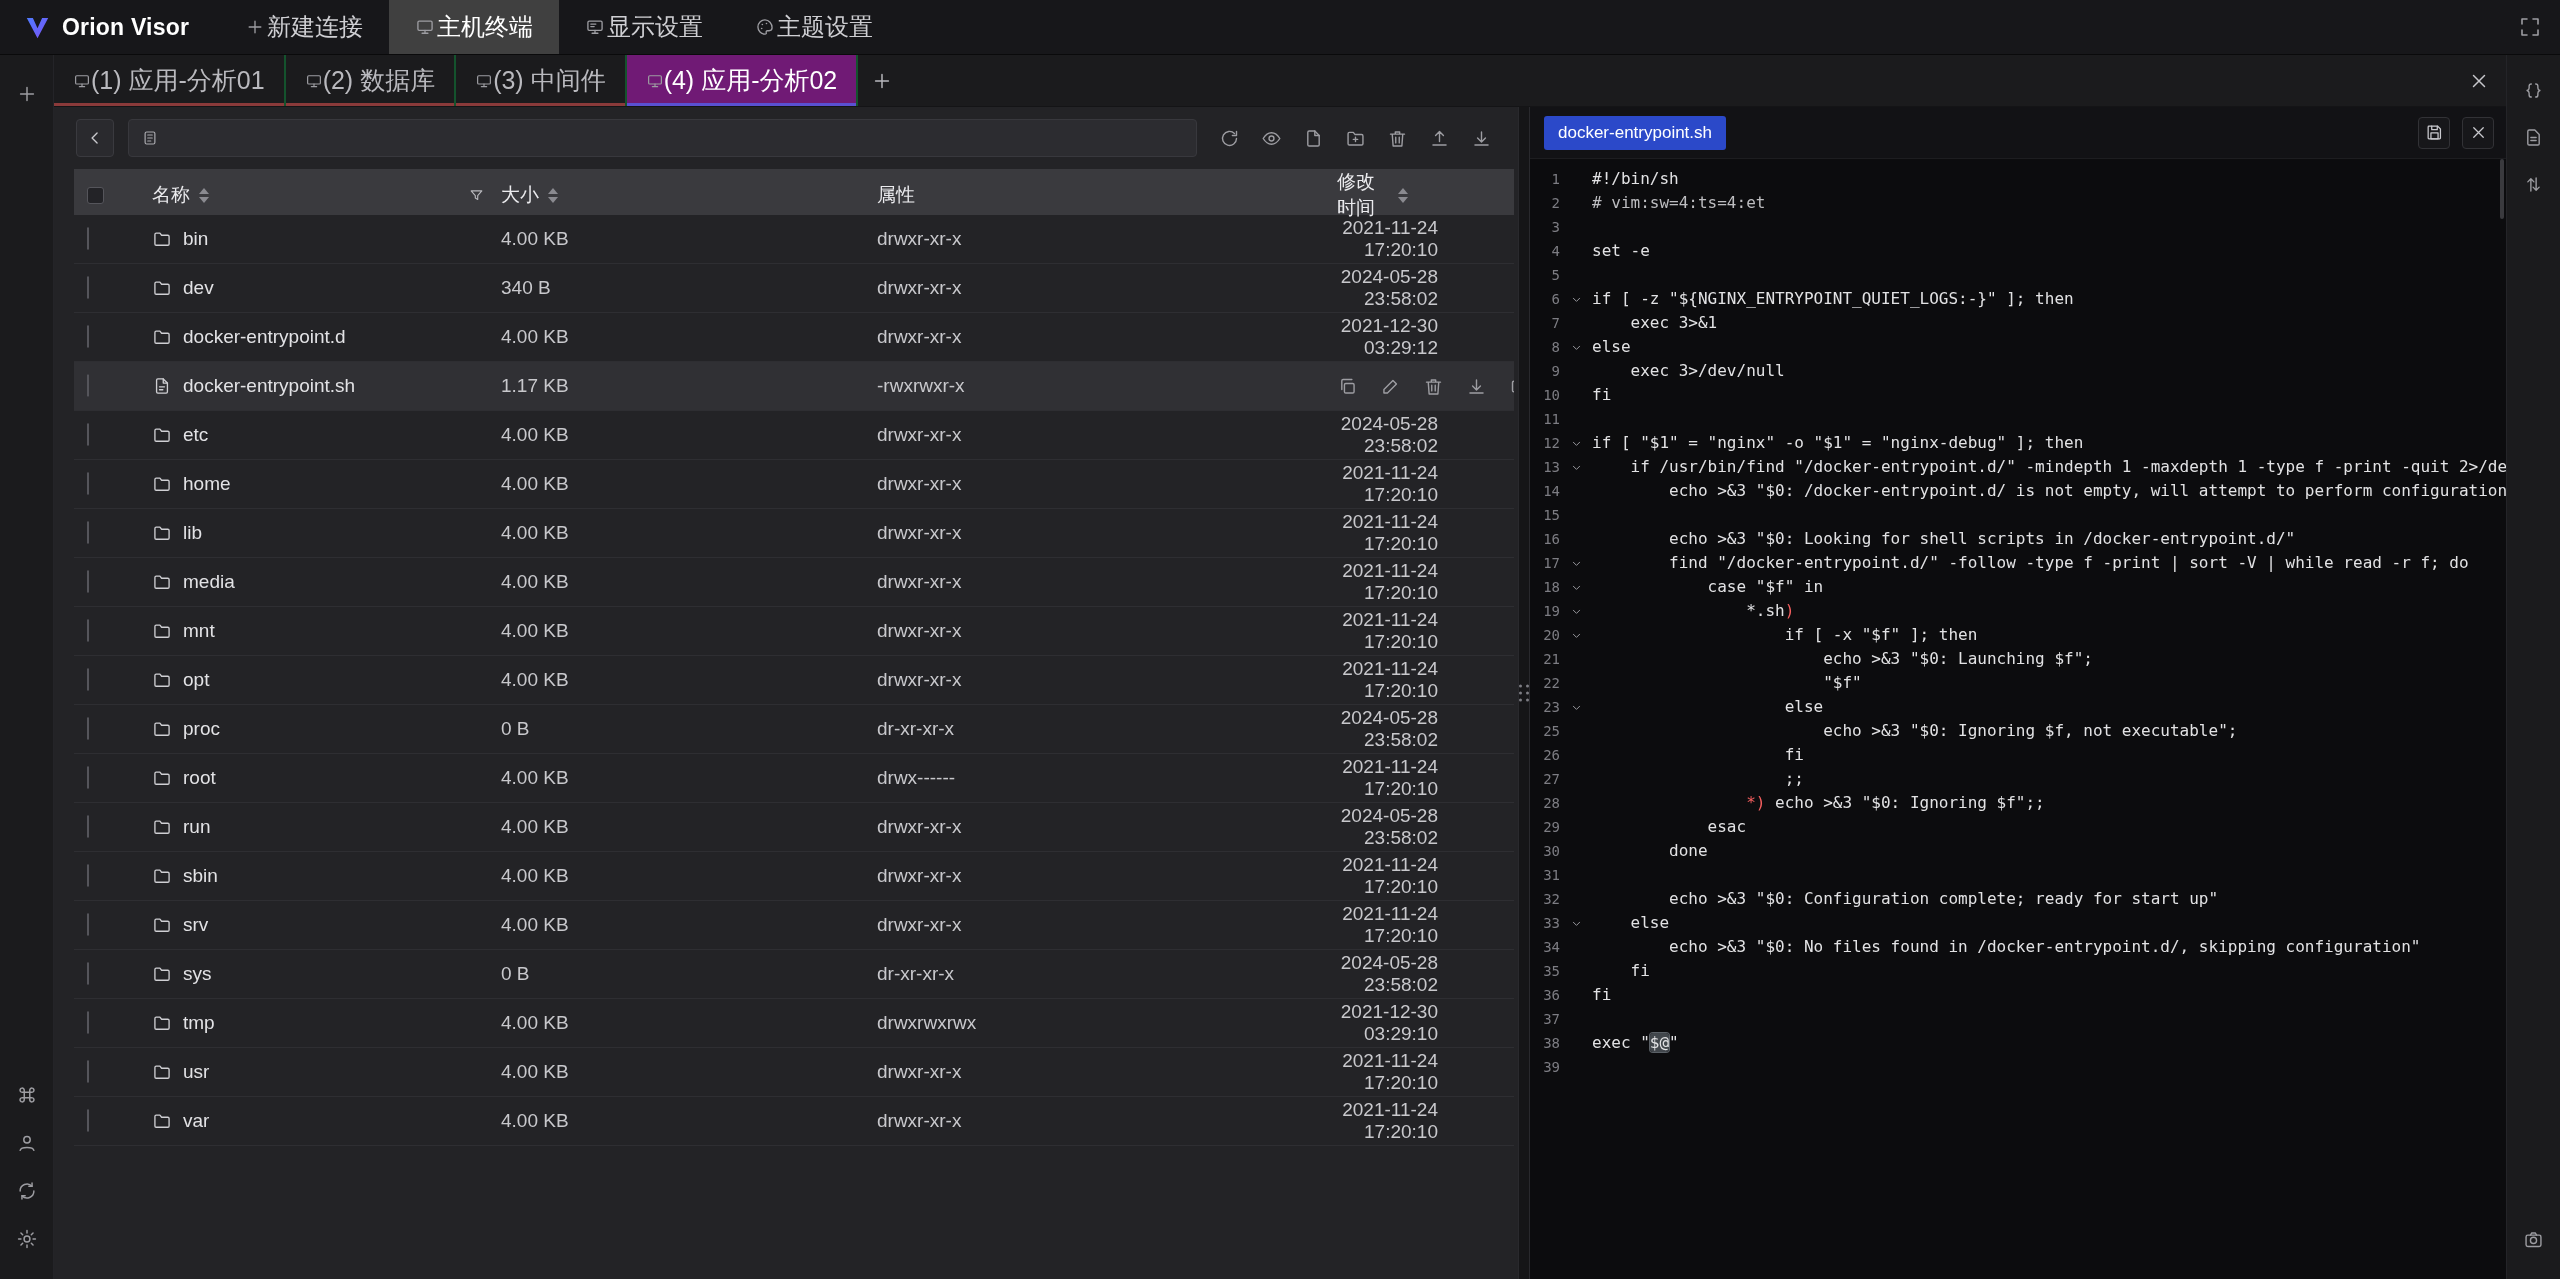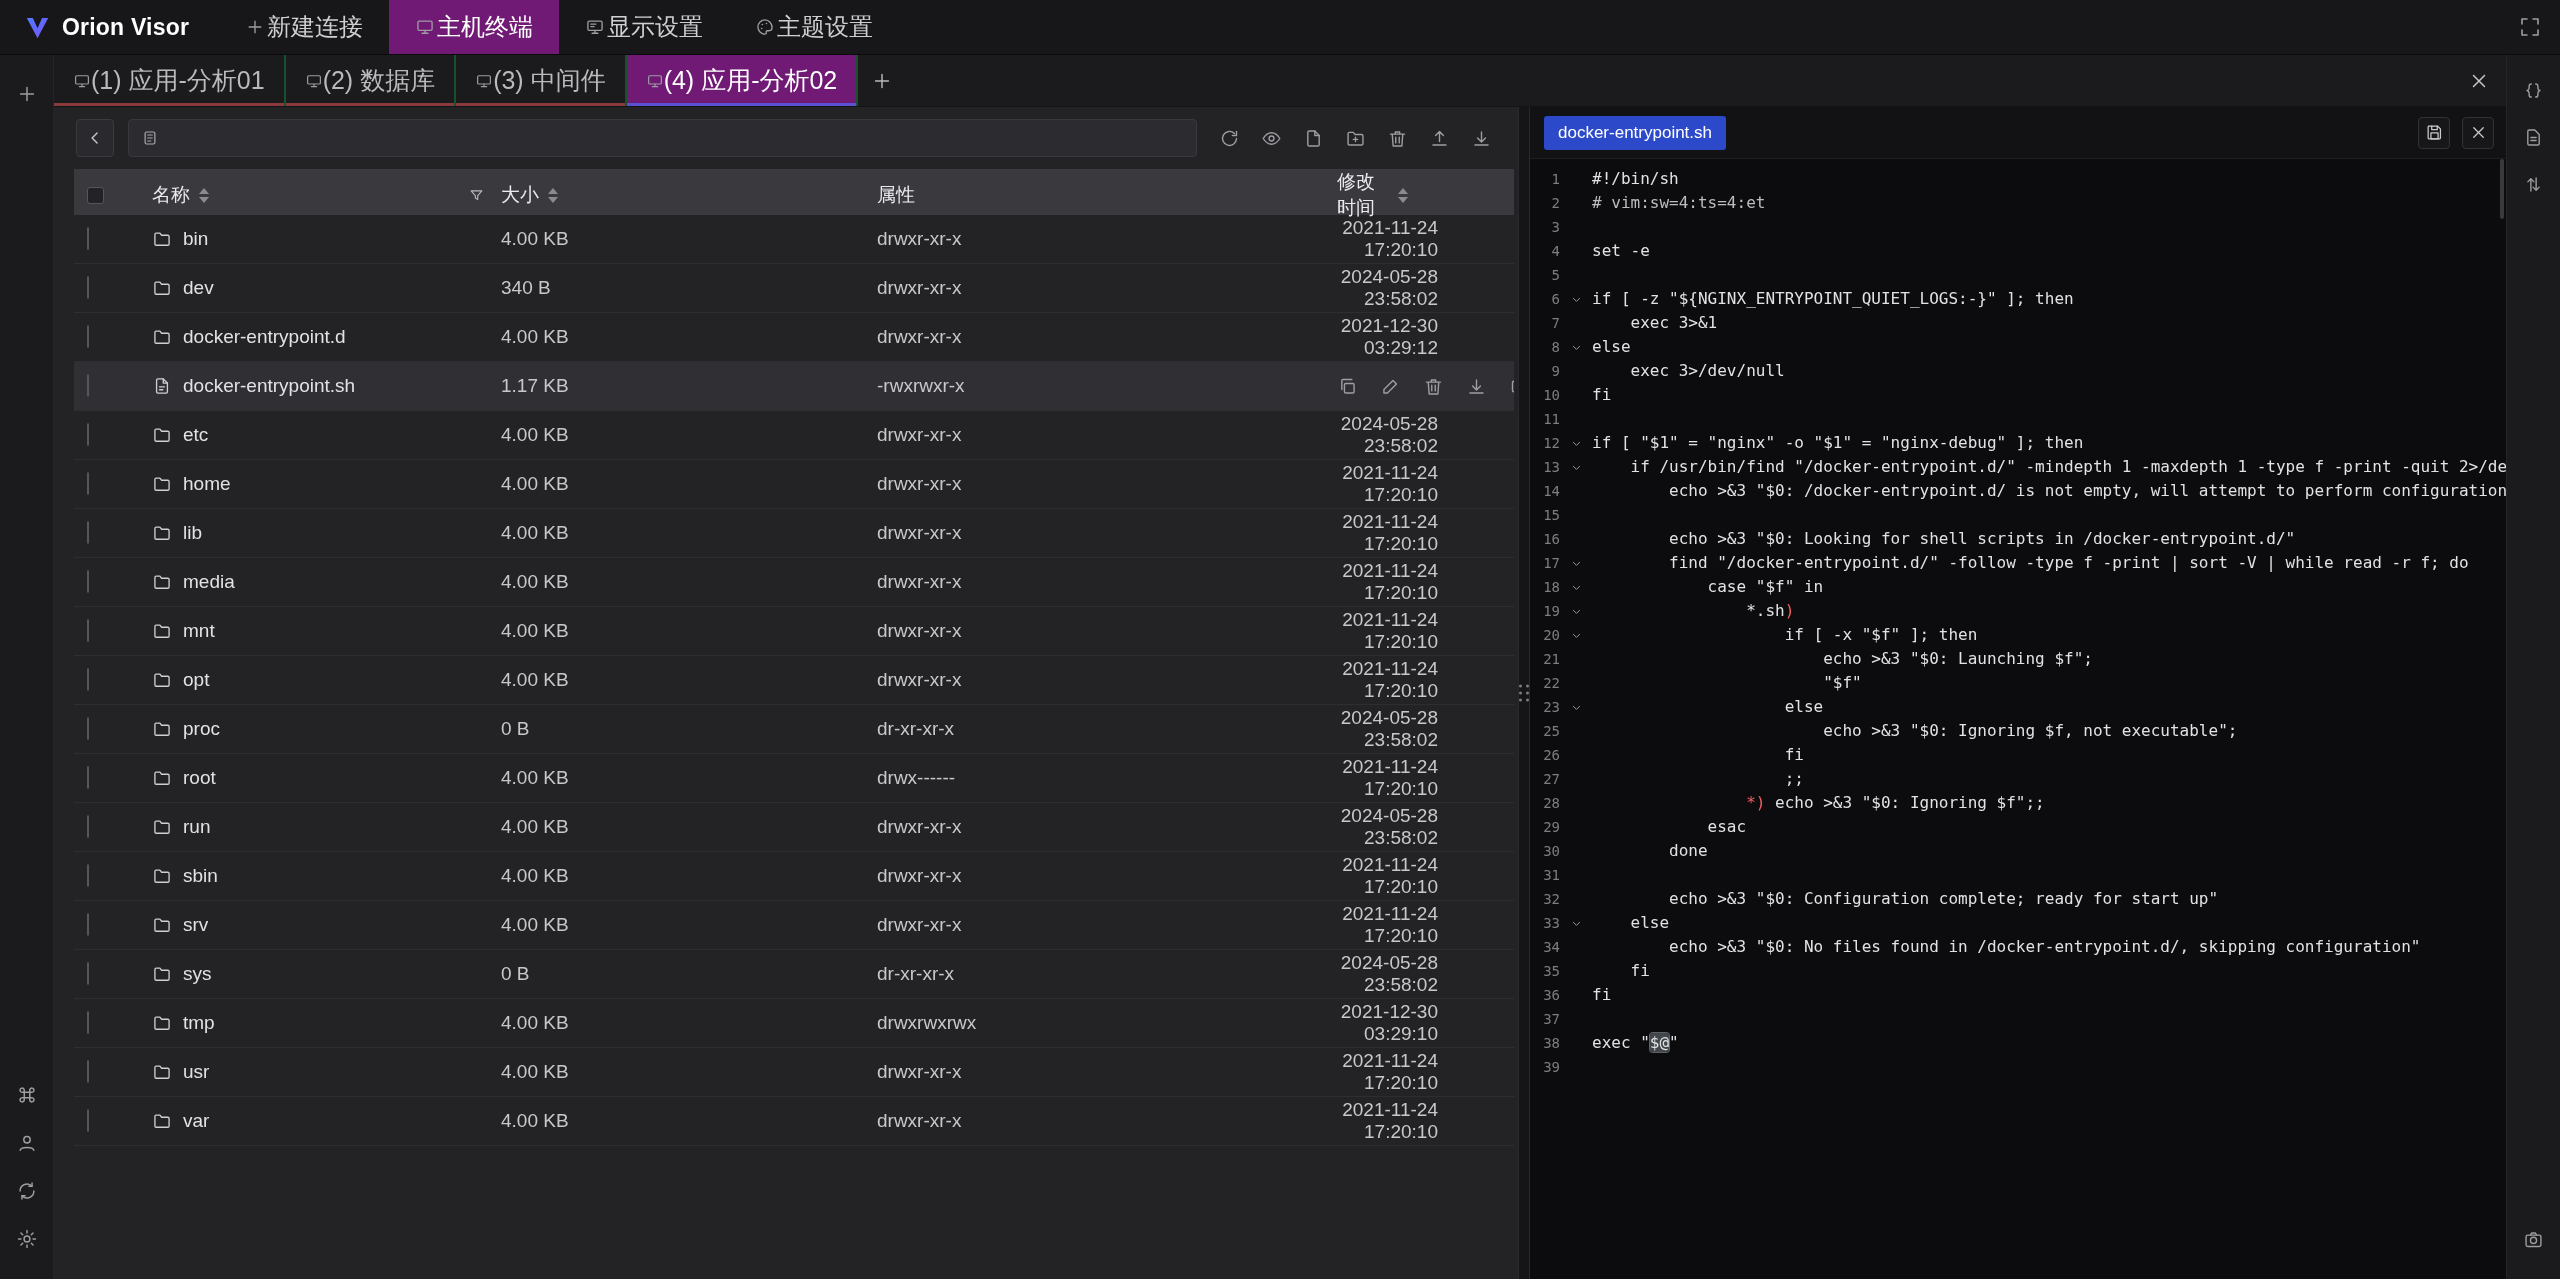--- a/index.html
+++ b/index.html
@@ -6,21 +6,21 @@
   html,body{width:2560px;height:1279px;overflow:hidden;background:#131314;
     font-family:"Liberation Sans","DejaVu Sans",sans-serif;color:#d8d8d8}
   .app{display:flex;flex-direction:column;width:2560px;height:1279px}
 
   
   .navbar{flex:0 0 54px;background:#17171a;display:flex;align-items:stretch;border-bottom:1px solid #0a0a0b}
   .brand{display:flex;align-items:center;gap:11px;padding:0 30px 0 24px}
   .brand-text{font-size:23px;font-weight:bold;color:#fff;letter-spacing:.2px}
   .nav-items{display:flex;align-items:stretch}
   .nav-item{display:flex;align-items:center;gap:2px;padding:4px 26px;font-size:24px;color:#cfcfd3;cursor:pointer}
-  .nav-item.active{background:#701a75;color:#fff}
+  .nav-item.active{background:#404040;color:#fff}
   .nav-right{margin-left:auto;display:flex;align-items:center;padding-right:18px;color:#cfcfd3}
 
   
   .main{flex:1;display:flex;min-height:0}
   .rail{flex:0 0 54px;background:#1b1b1d;border-right:1px solid #242428;display:flex;flex-direction:column;align-items:center;padding:15px 0 16px}
   .rail .spacer{flex:1}
   .ricon{color:#9d9da2;margin:13px 0;cursor:pointer;display:flex;align-items:center;justify-content:center}
   .center{flex:1;display:flex;flex-direction:column;min-width:0}
 
   

